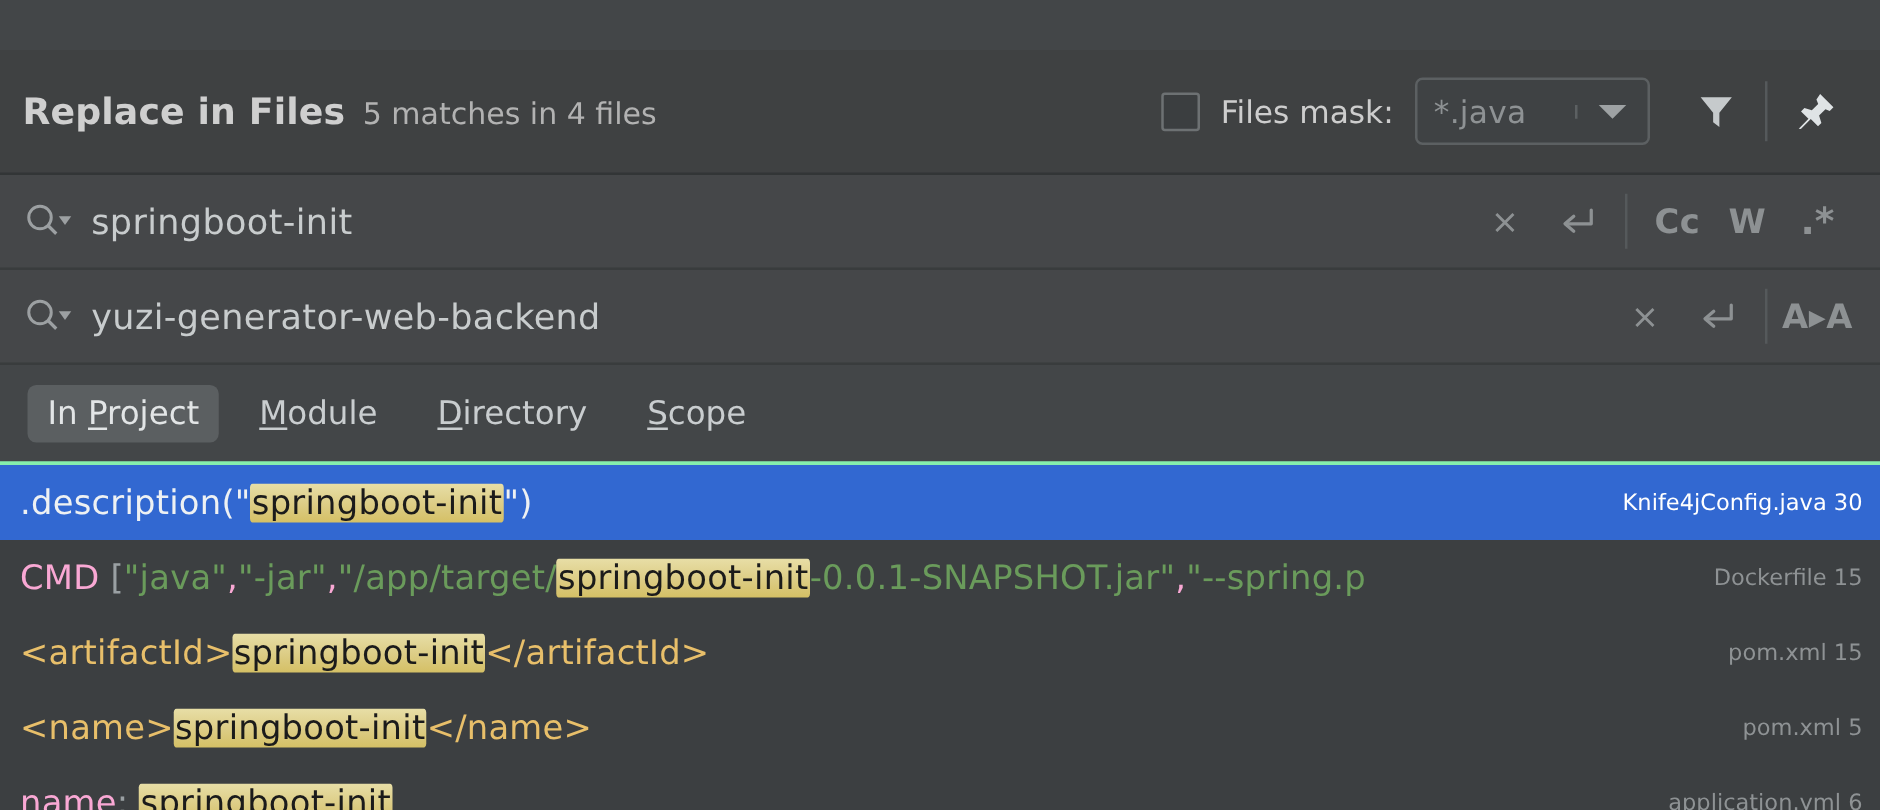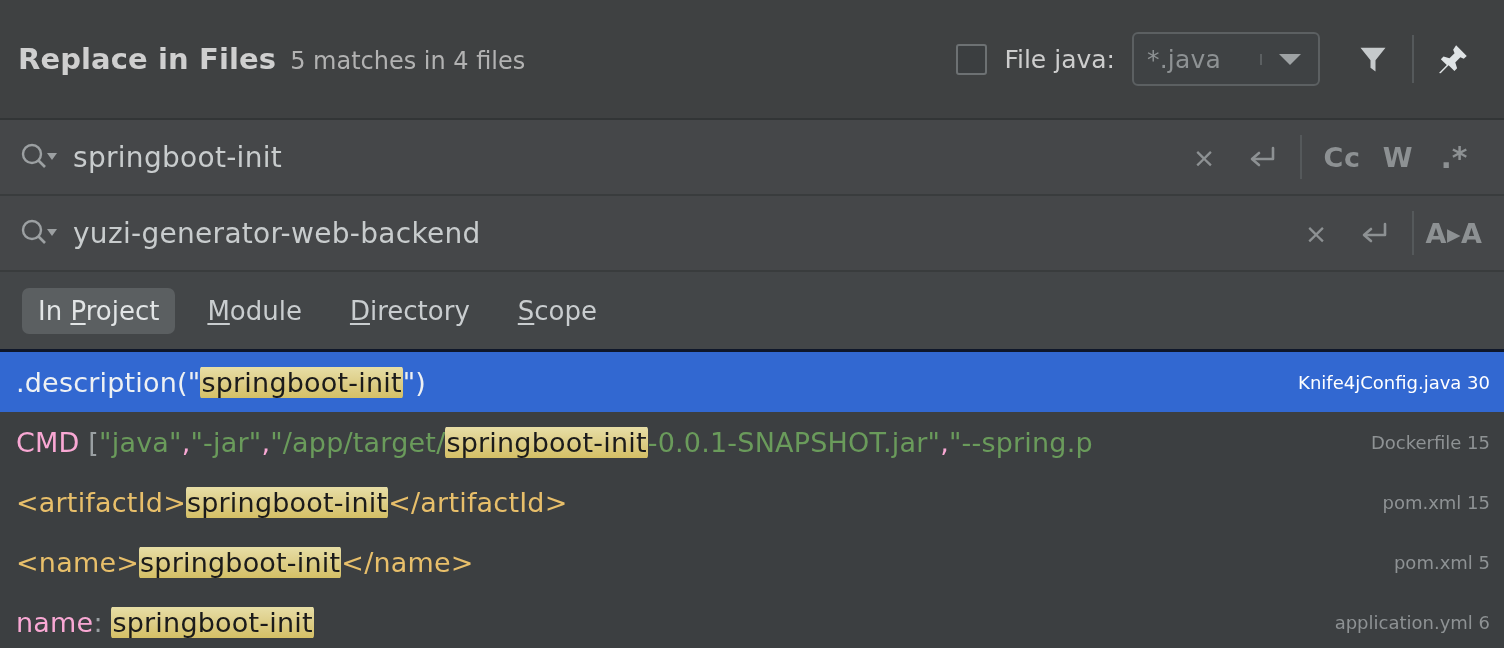--- a/index.html
+++ b/index.html
@@ -20,28 +20,29 @@
     width: 1504px;
     height: 648px;
     background: #434648;
     display: flex;
     flex-direction: column;
   }
 
   
   .header {
     position: relative;
-    height: 120px;
+    height: 100px;
     background: #3f4142;
     display: flex;
     align-items: center;
     padding: 0 22px 0 18px;
     box-sizing: border-box;
     border-bottom: 2px solid #323536;
     flex: none;
+    margin-top: 40px;
   }
   .title-block {
     display: flex;
     align-items: baseline;
     gap: 14px;
     flex: 1 1 auto;
     min-width: 0;
   }
   .title {
     font-size: 29px;
@@ -190,21 +191,21 @@
   }
 
   
   .scopebar {
     height: 80px;
     background: #434648;
     display: flex;
     align-items: center;
     padding-left: 22px;
     box-sizing: border-box;
-    border-bottom: 3px solid #0f172a;
+    border-bottom: 3px solid #86efac;
     flex: none;
   }
   .scope-tab {
     font-size: 26px;
     color: #c9cdcf;
     padding: 8px 16px;
     border-radius: 7px;
     margin-right: 16px;
     white-space: nowrap;
   }
@@ -265,21 +266,21 @@
 <div id="app">
 
   <div class="header">
     <div class="title-block">
       <span class="title">Replace in Files</span>
       <span class="subtitle">5 matches in 4 files</span>
     </div>
 
     <div class="header-right">
       <div class="checkbox"></div>
-      <span class="mask-label">File java:</span>
+      <span class="mask-label">Files mask:</span>
 
       <div class="mask-combo">
         <div class="mask-value">*.java</div>
         <div class="mask-arrow-cell">
           <span class="tri-down"></span>
         </div>
       </div>
 
       <div class="hdr-icon-btn" style="margin-left:24px;">
         <svg class="funnel" viewBox="0 0 24 24">

